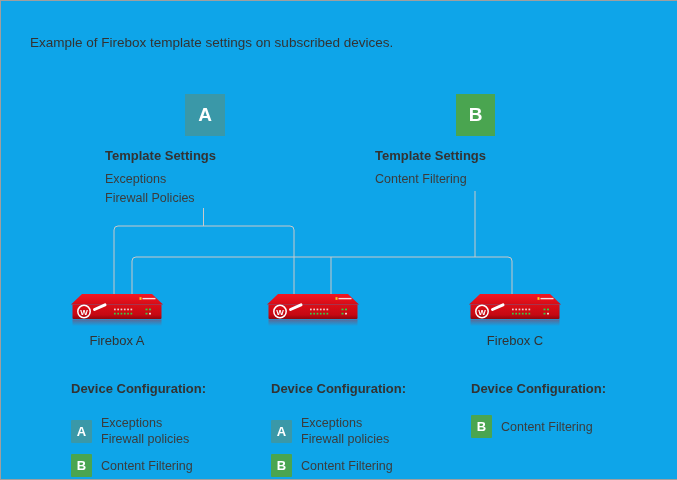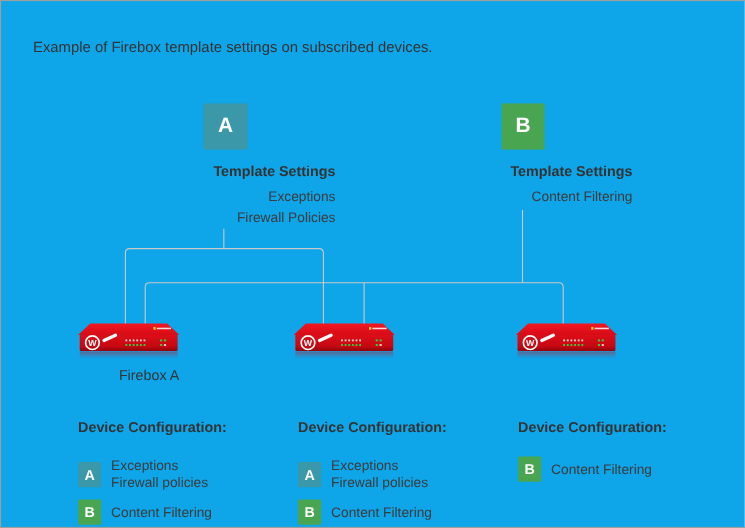--- a/index.html
+++ b/index.html
@@ -27,34 +27,34 @@
     position:absolute;
     width:40px;height:42px;
     display:flex;align-items:center;justify-content:center;
     color:#fff;font-size:19px;font-weight:bold;
   }
   .teal{background:#3a98a8;}
   .green{background:#4aa550;}
   .tpl-badge.a{left:184px;top:93px;}
   .tpl-badge.b{left:455px;top:93px;width:39px;}
   .tpl-text{
-    position:absolute;width:200px;text-align:right;
+    position:absolute;width:200px;text-align:left;
   }
   .tpl-text.a{left:104px;top:148px;}
   .tpl-text.b{left:374px;top:148px;}
   .tpl-heading{font-size:13px;font-weight:bold;line-height:14px;margin-bottom:8px;color:#333;}
   .tpl-line{font-size:12.5px;line-height:16px;margin-top:3px;color:#3c3c3c;}
   
   .device{position:absolute;width:92px;}
   .device svg{display:block;width:92px;height:34px;}
   .device.a{left:70px;top:292px;}
   .device.b{left:266px;top:292px;}
   .device.c{left:468px;top:292px;}
   .device-label{
-    position:absolute;width:92px;text-align:right;
+    position:absolute;width:92px;text-align:center;
     font-size:13px;color:#333;
   }
   .device-label.a{left:70px;top:332px;}
   .device-label.b{left:266px;top:332px;}
   .device-label.c{left:468px;top:332px;}
   
   .config{
     position:absolute;top:380px;width:190px;
   }
   .config.a{left:68px;}
@@ -222,20 +222,21 @@
           <rect x="52.9" y="19.8" width="1.7" height="1.7"></rect>
         <rect x="56.2" y="19.8" width="1.7" height="1.7"></rect>
           <rect x="59.5" y="19.8" width="1.7" height="1.7"></rect>
         <rect x="74.5" y="15.6" width="2" height="1.7"></rect>
           <rect x="78" y="15.6" width="2" height="1.7"></rect>
         <rect x="74.5" y="19.8" width="2" height="1.7"></rect>
           <rect x="78" y="19.8" width="2" height="1.7" fill="#ffffff" opacity="0.8"></rect>
       </g>
     </svg>
   </div>
+  <div class="device-label c">Firebox C</div>
 
   <div class="config a">
     <div class="config-heading">Device Configuration:</div>
     <div class="config-row">
       <div class="config-badge teal">A</div>
       <div class="config-lines">
         <div>Exceptions</div>
         <div>Firewall policies</div>
       </div>
     </div>

